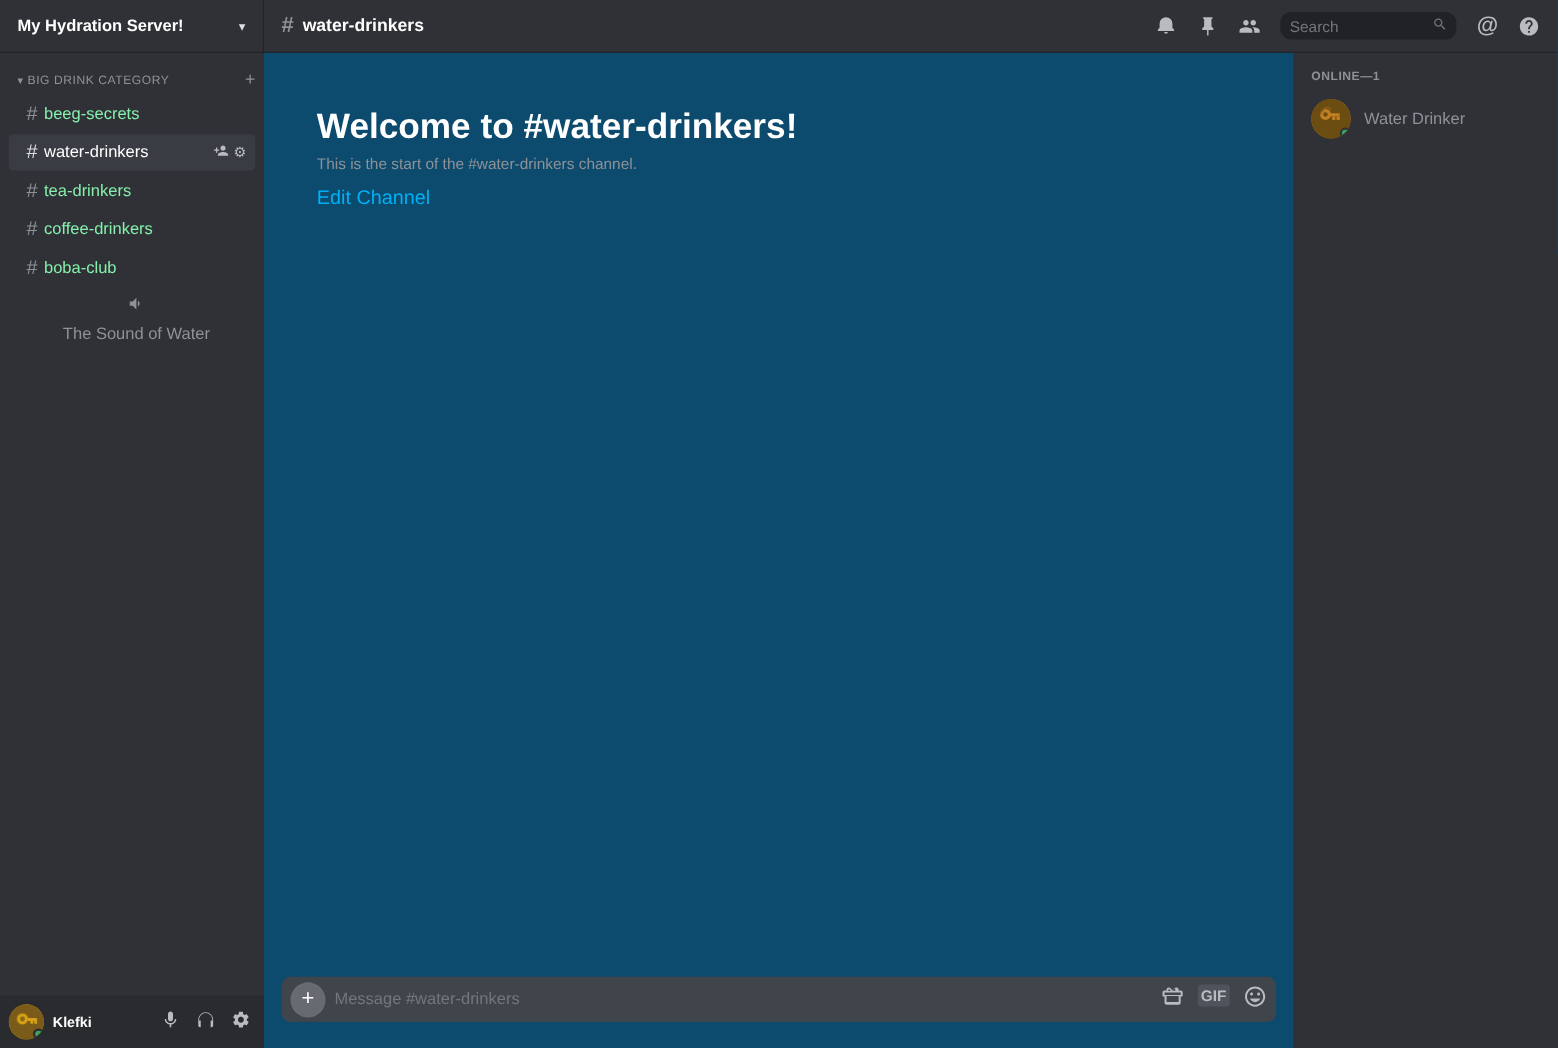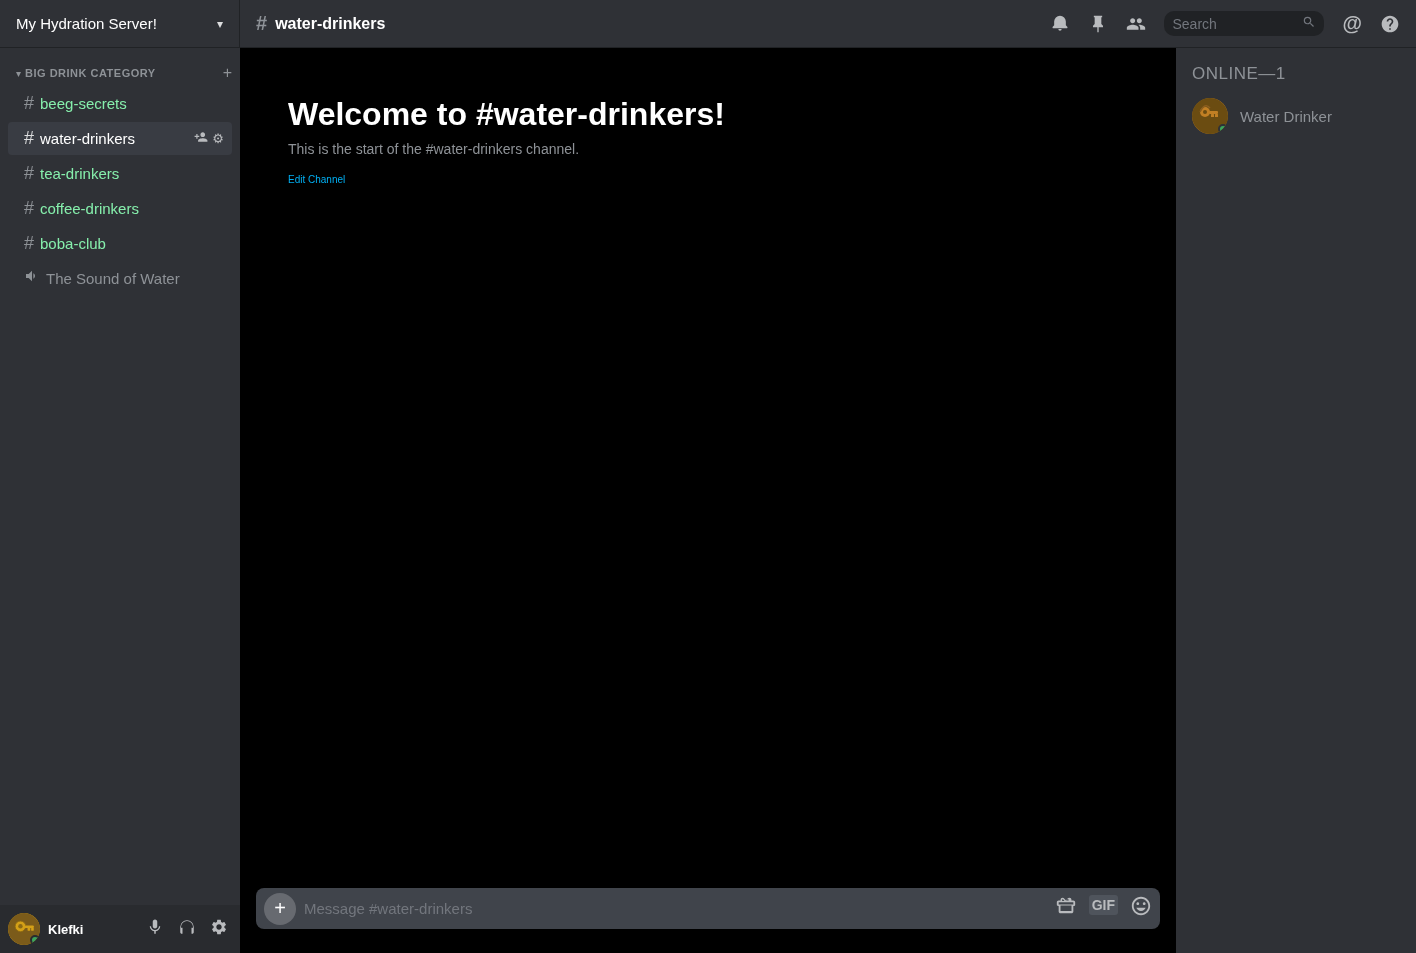--- a/index.html
+++ b/index.html
@@ -27,21 +27,21 @@
       width: 240px;
       display: flex;
       align-items: center;
       padding: 0 16px;
       border-right: 1px solid #202225;
       height: 100%;
       cursor: pointer;
       flex-shrink: 0;
     }
     .topbar-server-name {
-      font-weight: 400;
+      font-weight: 700;
       font-size: 15px;
       color: #fff;
       flex: 1;
     }
     .topbar-server-chevron {
       color: #dcddde;
       font-size: 12px;
     }
     .topbar-channel {
       display: flex;
@@ -116,21 +116,21 @@
       padding: 16px 8px 4px 16px;
       gap: 4px;
       cursor: pointer;
     }
     .category-chevron {
       color: #8e9297;
       font-size: 10px;
     }
     .category-name {
       font-size: 11px;
-      font-weight: 700;
+      font-weight: 400;
       color: #8e9297;
       text-transform: uppercase;
       letter-spacing: 0.5px;
       flex: 1;
     }
     .category-add {
       color: #8e9297;
       font-size: 16px;
       cursor: pointer;
     }
@@ -176,20 +176,21 @@
     }
 
     .voice-channel-item {
       display: flex;
       align-items: center;
       padding: 6px 8px 6px 16px;
       border-radius: 4px;
       margin: 1px 8px;
       cursor: pointer;
       gap: 6px;
+      flex-direction: column;
     }
     .voice-icon {
       color: #8e9297;
       font-size: 16px;
     }
     .voice-name {
       color: #8e9297;
       font-size: 15px;
     }
 
@@ -236,21 +237,21 @@
       font-size: 16px;
       cursor: pointer;
       padding: 4px;
     }
 
     
     .chat-area {
       flex: 1;
       display: flex;
       flex-direction: column;
-      background: #000000;
+      background: #0c4a6e;
       overflow: hidden;
     }
     .chat-messages {
       flex: 1;
       overflow-y: auto;
       padding: 16px 0;
     }
     .welcome-section {
       padding: 32px 48px;
       margin-top: auto;
@@ -261,21 +262,21 @@
       color: #fff;
       margin-bottom: 8px;
     }
     .welcome-subtitle {
       font-size: 14px;
       color: #8e9297;
       margin-bottom: 12px;
     }
     .edit-channel-link {
       color: #00b0f4;
-      font-size: 10px;
+      font-size: 18px;
       cursor: pointer;
       text-decoration: none;
     }
 
     
     .message-input-area {
       padding: 0 16px 24px;
       flex-shrink: 0;
     }
     .message-input-box {
@@ -322,22 +323,22 @@
 
     
     .members-panel {
       width: 240px;
       background: #2f3136;
       flex-shrink: 0;
       padding: 16px 8px;
       overflow-y: auto;
     }
     .members-section-header {
-      font-size: 17px;
-      font-weight: 400;
+      font-size: 11px;
+      font-weight: 700;
       color: #8e9297;
       text-transform: uppercase;
       letter-spacing: 0.5px;
       padding: 0 8px 8px;
     }
     .member-item {
       display: flex;
       align-items: center;
       padding: 6px 8px;
       border-radius: 4px;

